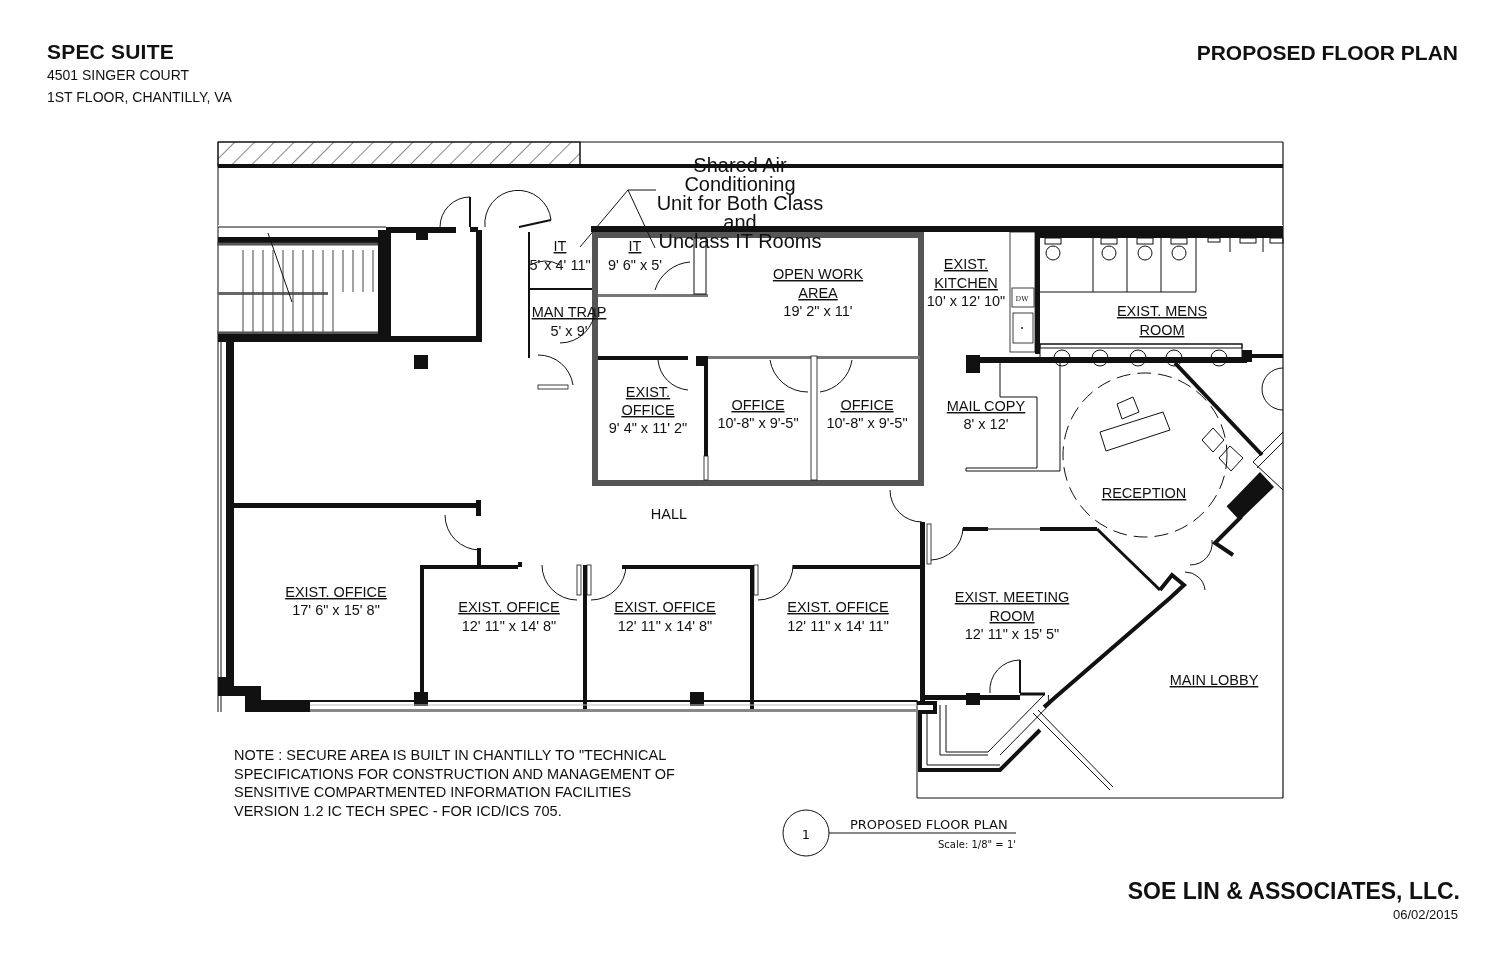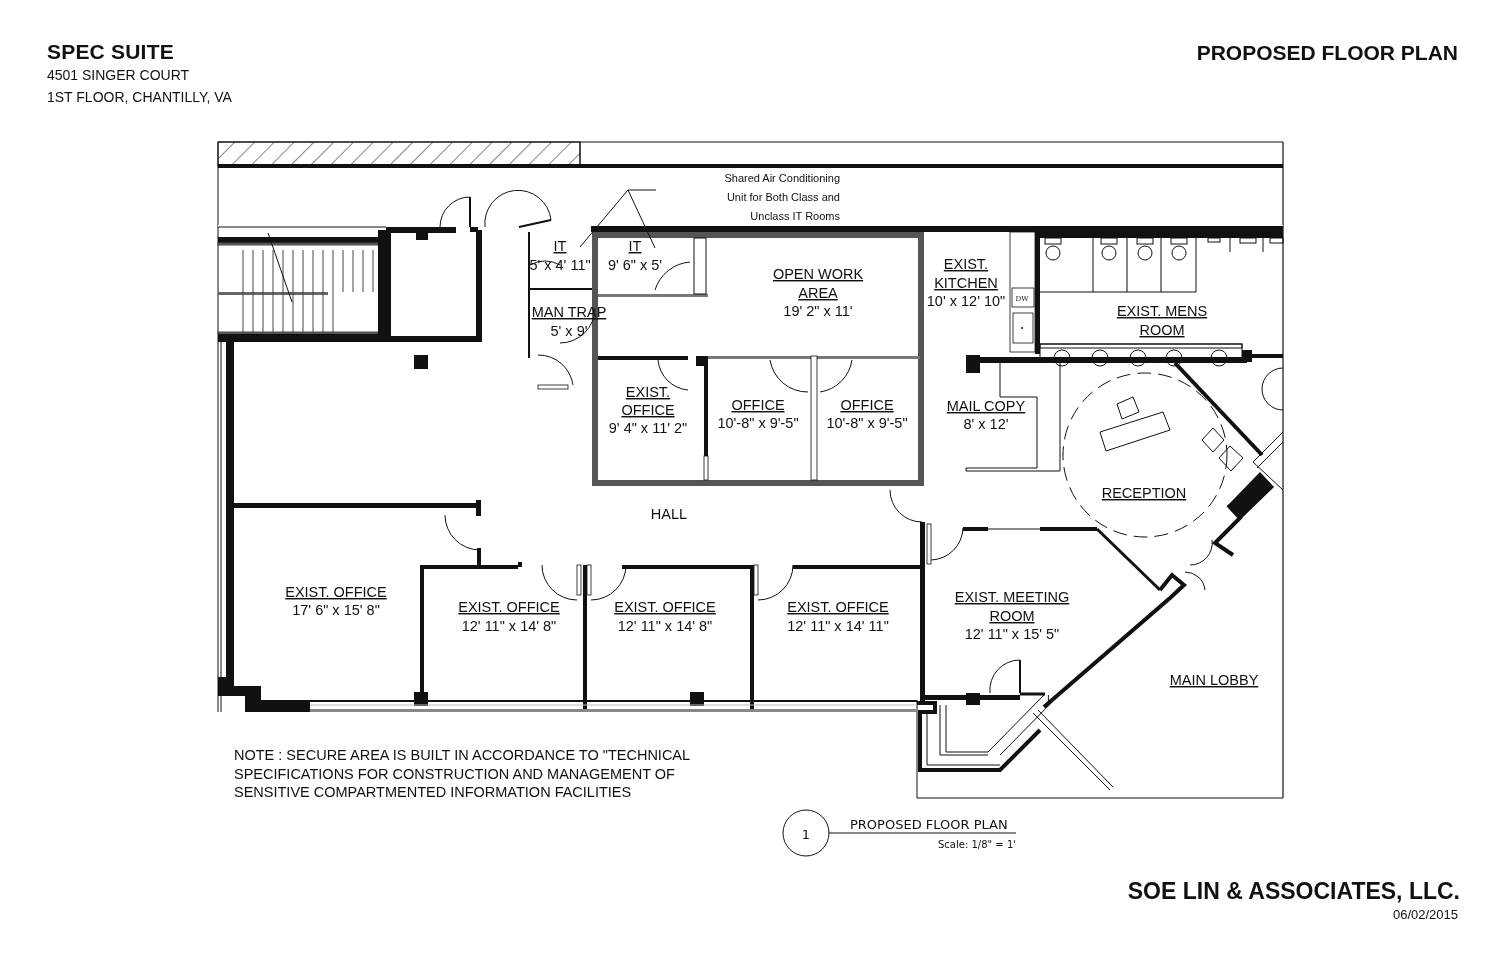--- a/index.html
+++ b/index.html
@@ -5,21 +5,21 @@
   html, body { margin:0; padding:0; background:#ffffff; }
   body { width:1500px; height:971px; position:relative; overflow:hidden;
          font-family:"Liberation Sans", sans-serif; color:#111; }
   .abs { position:absolute; }
   .title-main { left:47px; top:40px; font-size:21px; font-weight:bold; letter-spacing:0.2px;text-align:center; }
   .addr { left:47px; font-size:14px; }
   .plan-title { right:42px; top:41px; font-size:21px; font-weight:bold; }
   .firm { right:40px; top:878px; font-size:23px; font-weight:bold; }
   .date { right:42px; top:907px; font-size:13px; }
   .note { left:234px; top:746px; font-size:14.5px; line-height:18.5px; width:520px; }
-  .ac-note { left:640px; top:169px; width:200px; text-align:right; font-size:11px; line-height:19px; }
+  .ac-note { left:640px; top:156px; width:200px; text-align:center; font-size:20px; line-height:19px; }
   svg { position:absolute; left:0; top:0; }
   .lbl { font-family:"Liberation Sans", sans-serif; font-size:14.5px; fill:#111; text-anchor:middle; }
   .scale { font-family:"DejaVu Sans", sans-serif; font-size:10px; fill:#111; text-anchor:end; }
   .callout-title { font-family:"DejaVu Sans", sans-serif; font-size:13px; fill:#111; }
   .dw { font-family:"DejaVu Serif", serif; font-size:7px; fill:#111; text-anchor:middle; }
 </style>
 </head>
 <body>
 
 <div class="abs title-main">SPEC SUITE</div>
@@ -292,19 +292,20 @@
   </g>
 </svg>
 
 <div class="abs ac-note">
   <div>Shared Air Conditioning</div>
   <div>Unit for Both Class and</div>
   <div>Unclass IT Rooms</div>
 </div>
 
 <div class="abs note">
-  <div>NOTE : SECURE AREA IS BUILT IN ACCORDANCE TO "TECHNICAL</div>
+  <div>NOTE : SECURE AREA IS BUILT IN CHANTILLY TO "TECHNICAL</div>
   <div>SPECIFICATIONS FOR CONSTRUCTION AND MANAGEMENT OF</div>
   <div>SENSITIVE COMPARTMENTED INFORMATION FACILITIES</div>
+  <div>VERSION 1.2 IC TECH SPEC - FOR ICD/ICS 705.</div>
 </div>
 
 <div class="abs firm">SOE LIN &amp; ASSOCIATES, LLC.</div>
 <div class="abs date">06/02/2015</div>
 
 </body></html>

